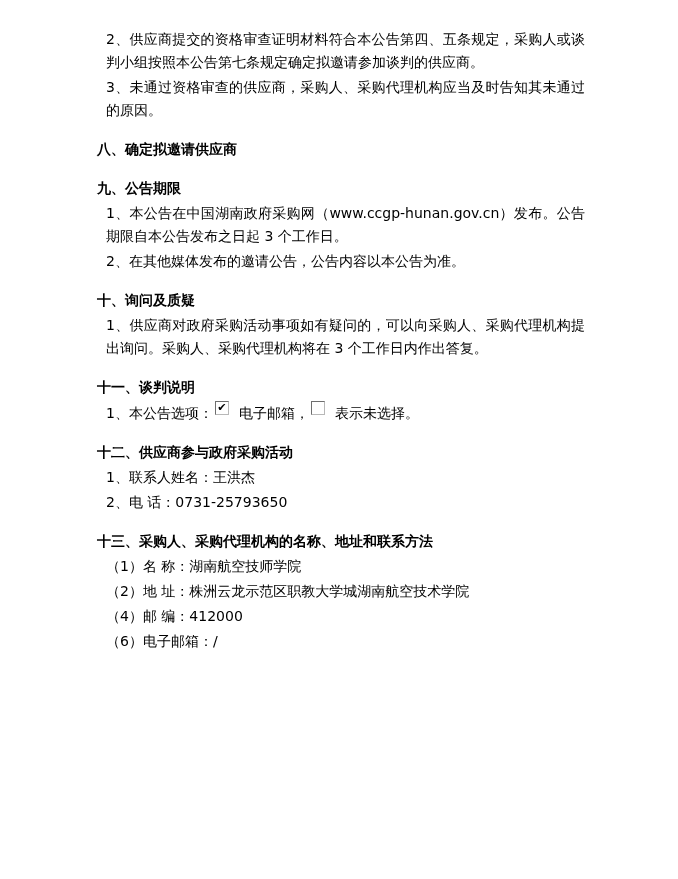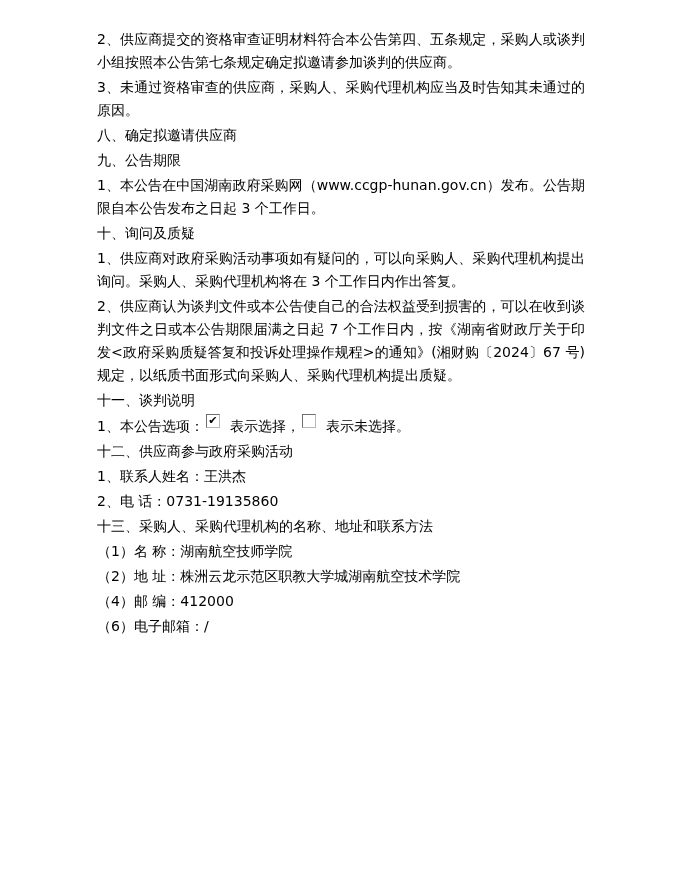--- a/index.html
+++ b/index.html
@@ -14,25 +14,25 @@
     color: #000000;
     font-family: "DejaVu Sans", sans-serif;
   }
   .doc {
     padding: 28px 93px 0 97px;
     font-size: 14px;
     line-height: 23px;
     text-align: justify;
   }
   .doc p {
-    margin: 0 0 2px 0;
+    margin: 0 0 2px 9px;
   }
   .doc p.heading {
-    font-weight: normal;
-    margin: 2px 0 2px 0;
+    font-weight: bold;
+    margin: 16px 0 2px 0;
     text-align: left;
   }
   .cb {
     display: inline-block;
     width: 12px;
     height: 12px;
     background: #ffffff;
     border: 1px solid;
     border-color: #6e6e6e #b8b8b8 #b8b8b8 #6e6e6e;
     vertical-align: 3px;
@@ -54,31 +54,31 @@
 </style>
 </head>
 <body>
 
 <div class="doc">
   <p class="body">2、供应商提交的资格审查证明材料符合本公告第四、五条规定，采购人或谈判小组按照本公告第七条规定确定拟邀请参加谈判的供应商。</p>
   <p class="body">3、未通过资格审查的供应商，采购人、采购代理机构应当及时告知其未通过的原因。</p>
   <p class="heading">八、确定拟邀请供应商</p>
   <p class="heading">九、公告期限</p>
   <p class="body">1、本公告在中国湖南政府采购网（www.ccgp-hunan.gov.cn）发布。公告期限自本公告发布之日起 3 个工作日。</p>
+  <p class="body">2、在其他媒体发布的邀请公告，公告内容以本公告为准。</p>
   <p class="heading">十、询问及质疑</p>
   <p class="body">1、供应商对政府采购活动事项如有疑问的，可以向采购人、采购代理机构提出询问。采购人、采购代理机构将在 3 个工作日内作出答复。</p>
-  <p class="body">2、供应商认为谈判文件或本公告使自己的合法权益受到损害的，可以在收到谈判文件之日或本公告期限届满之日起 7 个工作日内，按《湖南省财政厅关于印发&lt;政府采购质疑答复和投诉处理操作规程&gt;的通知》(湘财购〔2024〕67 号)规定，以纸质书面形式向采购人、采购代理机构提出质疑。</p>
   <p class="heading">十一、谈判说明</p>
 
   <p class="body">
-    <span>1、本公告选项：</span><span class="cb"><span class="mark">✔</span></span><span>表示选择，</span><span class="cb"></span><span>表示未选择。</span>
+    <span>1、本公告选项：</span><span class="cb"><span class="mark">✔</span></span><span>电子邮箱，</span><span class="cb"></span><span>表示未选择。</span>
   </p>
 
   <p class="heading">十二、供应商参与政府采购活动</p>
   <p class="body">1、联系人姓名：王洪杰</p>
-  <p class="body">2、电 话：0731-19135860</p>
+  <p class="body">2、电 话：0731-25793650</p>
   <p class="heading">十三、采购人、采购代理机构的名称、地址和联系方法</p>
   <p class="body">（1）名 称：湖南航空技师学院</p>
   <p class="body">（2）地 址：株洲云龙示范区职教大学城湖南航空技术学院</p>
   <p class="body">（4）邮 编：412000</p>
   <p class="body">（6）电子邮箱：/</p>
 
 </div>
 
 </body></html>

